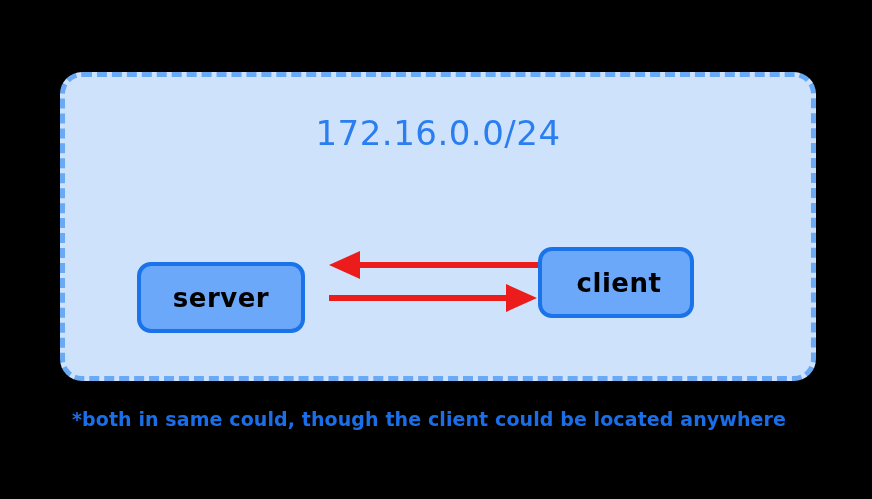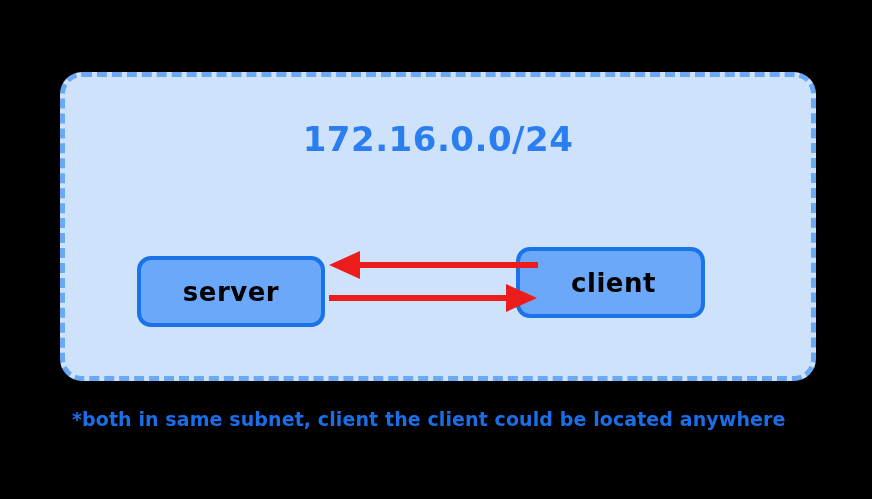--- a/index.html
+++ b/index.html
@@ -33,25 +33,25 @@
     height: 309px;
     background: #cfe2fb;
     border: 5px dashed #6aa9f4;
     border-radius: 22px;
   }
 
   .subnet-title {
     position: absolute;
     left: 0;
     right: 0;
-    top: 42px;
+    top: 36px;
     text-align: center;
     color: #2a7ef0;
     font-size: 34px;
-    font-weight: 700;
+    font-weight: 400;
     letter-spacing: 0.5px;
     font-family: "DejaVu Sans", sans-serif;
     white-space: nowrap;
   }
 
   
   .node {
     position: absolute;
     background: #6ba8fa;
     border: 4px solid #1a73e8;
@@ -64,29 +64,29 @@
   .node-label {
     color: #000000;
     font-size: 26px;
     font-weight: 700;
     font-family: "DejaVu Sans", sans-serif;
     letter-spacing: 0.5px;
   }
 
   #node-server {
     left: 137px;
-    top: 256px;
-    width: 188px;
+    top: 262px;
+    width: 168px;
     height: 71px;
   }
 
   #node-client {
-    left: 516px;
+    left: 538px;
     top: 247px;
-    width: 189px;
+    width: 156px;
     height: 71px;
     padding-left: 6px;
   }
 
   
   .ip-label {
     position: absolute;
     color: #ee1c22;
     font-size: 23px;
     font-weight: 400;
@@ -155,15 +155,15 @@
       <line x1="538" y1="265" x2="358" y2="265" stroke="#ec1c1c" stroke-width="6"></line>
       <polygon points="329,265 360,251 360,279" fill="#ec1c1c"></polygon>
     </g>
 
     <g>
       <line x1="329" y1="298" x2="508" y2="298" stroke="#ec1c1c" stroke-width="6"></line>
       <polygon points="537,298 506,284 506,312" fill="#ec1c1c"></polygon>
     </g>
   </svg>
 
-  <div class="footnote">*both in same subnet, client the client could be located anywhere</div>
+  <div class="footnote">*both in same could, though the client could be located anywhere</div>
 
 </div>
 
 </body></html>

